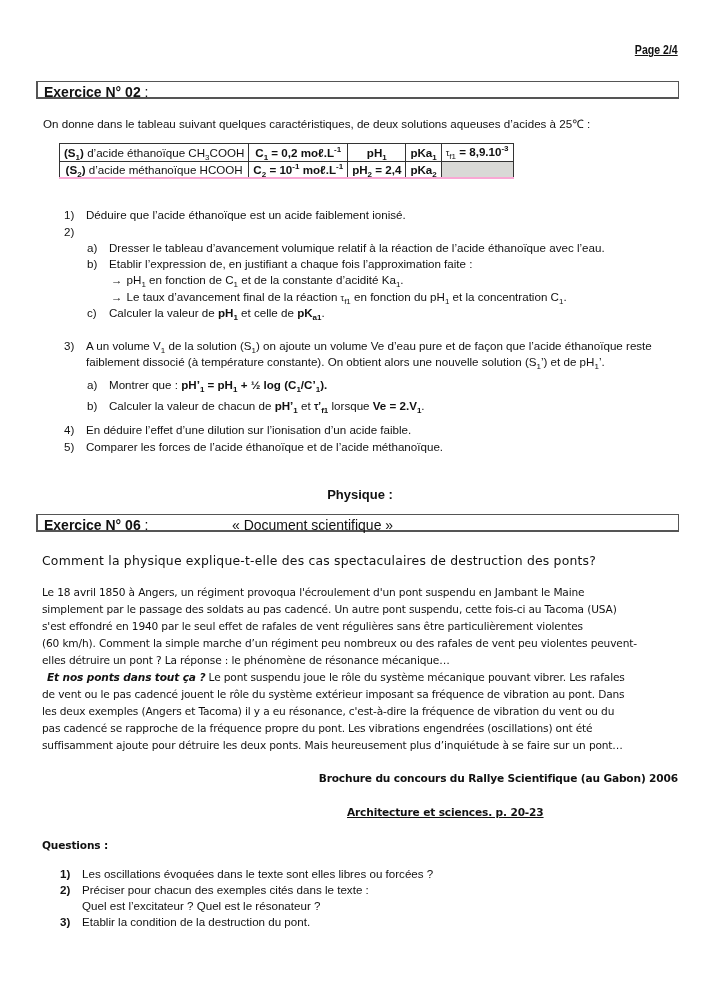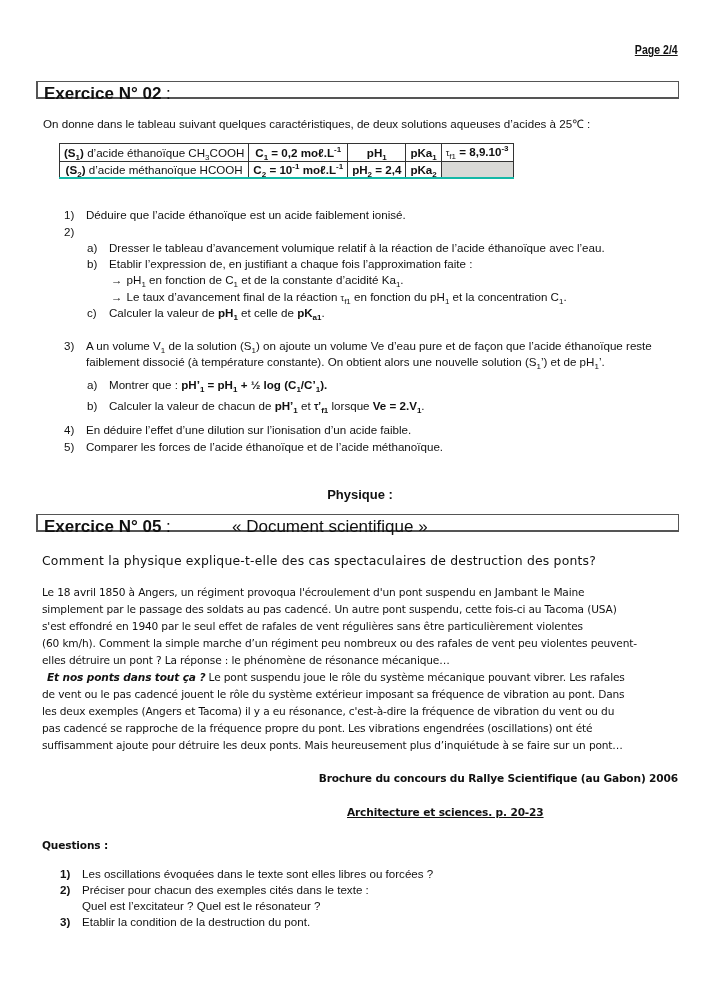--- a/index.html
+++ b/index.html
@@ -2,26 +2,26 @@
 <html><head>
 <meta charset="utf-8">
 <style>
   html, body { margin: 0; padding: 0; background: #ffffff; }
   body { width: 720px; height: 993px; position: relative; overflow: hidden; color: #111; font-family: "Liberation Sans", sans-serif; }
   .abs { position: absolute; }
   .sans { font-family: "Liberation Sans", sans-serif; font-size: 11.6px; }
   .cs { font-family: "DejaVu Sans", sans-serif; font-size: 10.6px; letter-spacing: -0.15px; }
   .page-num { right: 42px; top: 43px; font-weight: bold; text-decoration: underline; font-size: 12px; transform: scaleX(0.88); transform-origin: right; }
   .ex-box { left: 36px; width: 643px; height: 18px; border: 1px solid #555; border-left-width: 2px; border-bottom-width: 2px; box-sizing: border-box; }
-  .ex-box .t { position: absolute; left: 6px; top: 2px; font-size: 17px; }
+  .ex-box .t { position: absolute; left: 6px; top: 2px; font-size: 14px; }
   .ex-box .t b { font-weight: bold; }
   table.data { position: absolute; left: 59px; top: 143px; border-collapse: collapse; font-size: 11.6px; }
   table.data td { border: 1px solid #333; text-align: center; height: 15px; padding: 0 4px; line-height: 15px; white-space: nowrap; }
   table.data td.shade { background: #d9d9d6; }
-  table.data tr.r2 td { border-bottom: 2px solid #14b8a6; }
+  table.data tr.r2 td { border-bottom: 2px solid #f9a8d4; }
   .line { position: absolute; white-space: nowrap; }
   .num { position: absolute; }
   sub, sup { font-size: 8px; line-height: 0; }
   .arrow { margin-right: 4px; }
   .section-title { left: 0; width: 720px; text-align: center; top: 487px; font-size: 13px; font-weight: bold; }
   .headline { left: 42px; top: 553px; font-family: "DejaVu Sans", sans-serif; font-weight: normal; font-size: 12.4px; letter-spacing: 0.2px; }
   .ital { font-style: italic; font-weight: bold; }
   .q-num { font-weight: bold; }
 </style>
 </head>
@@ -85,21 +85,21 @@
   <span class="num" style="left:64px; top:423px;">4)</span>
   <span class="line" style="left:86px; top:423px;">En déduire l’effet d’une dilution sur l’ionisation d’un acide faible.</span>
 
   <span class="num" style="left:64px; top:440px;">5)</span>
   <span class="line" style="left:86px; top:440px;">Comparer les forces de l’acide éthanoïque et de l’acide méthanoïque.</span>
 </div>
 
 <div class="abs section-title">Physique :</div>
 
 <div class="abs ex-box" style="top:514px;">
-  <span class="t"><b>Exercice N° 05</b><span> :</span></span>
+  <span class="t"><b>Exercice N° 06</b><span> :</span></span>
   <span class="t" style="left:194px;">« Document scientifique »</span>
 </div>
 
 <div class="abs headline">Comment  la physique explique-t-elle des cas spectaculaires de destruction des ponts?</div>
 
 <div class="cs">
   <span class="line" style="left:42px; top:586px;">Le 18  avril 1850 à Angers, un régiment provoqua l'écroulement d'un pont suspendu en Jambant le Maine</span>
   <span class="line" style="left:42px; top:603px;">simplement par le passage des soldats au pas cadencé. Un autre pont suspendu, cette fois-ci au Tacoma (USA)</span>
   <span class="line" style="left:42px; top:620px;">s'est effondré en 1940 par le seul effet de rafales de vent régulières sans être particulièrement violentes</span>
   <span class="line" style="left:42px; top:637px;">(60 km/h). Comment la simple marche d’un régiment peu nombreux ou des rafales de vent peu violentes peuvent-</span>

